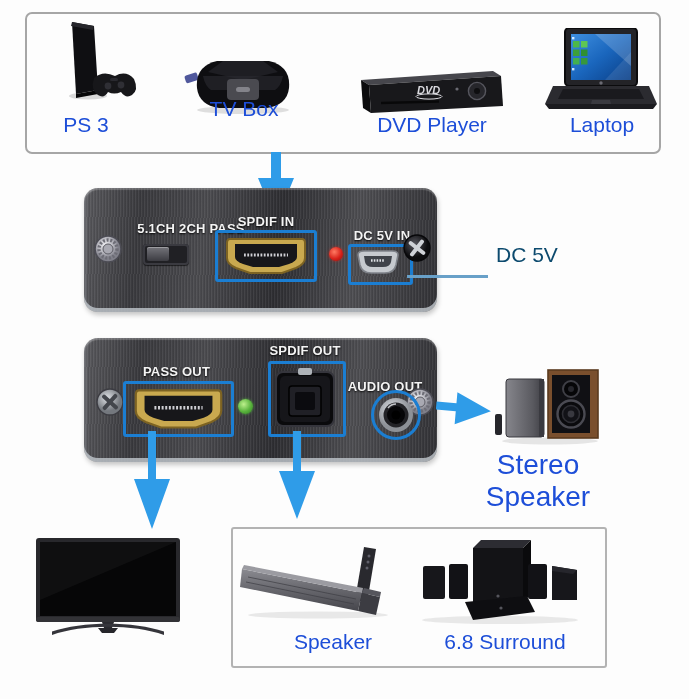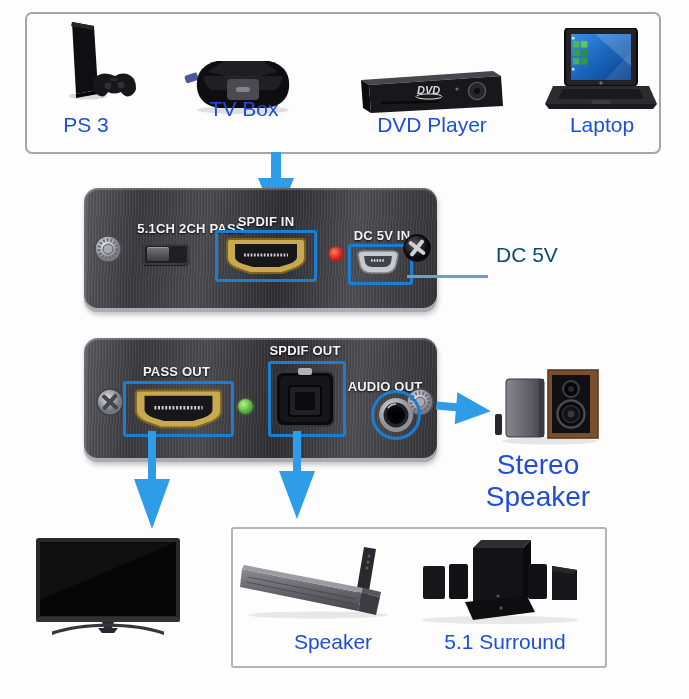--- a/index.html
+++ b/index.html
@@ -311,15 +311,15 @@
       <circle cx="83" cy="58" r="1.6" fill="#55555c"></circle>
       <rect x="8" y="28" width="22" height="33" rx="2" fill="#17171b"></rect>
       <rect x="34" y="26" width="19" height="35" rx="2" fill="#121216"></rect>
       <rect x="113" y="26" width="19" height="35" rx="2" fill="#121216"></rect>
       <polygon points="137,28 162,32 162,62 137,62" fill="#17171b"></polygon>
       <polygon points="137,28 162,32 158,36 137,33" fill="#26262c"></polygon>
       <polygon points="50,64 112,58 120,74 58,82" fill="#0e0e11"></polygon>
       <circle cx="86" cy="70" r="1.6" fill="#55555c"></circle>
     </svg>
   </figure>
-  <div class="lbl" style="left:438px;top:630px;width:134px;">5.1 Surround</div>
+  <div class="lbl" style="left:438px;top:630px;width:134px;">6.8 Surround</div>
 
 </div>
 
 </body></html>

